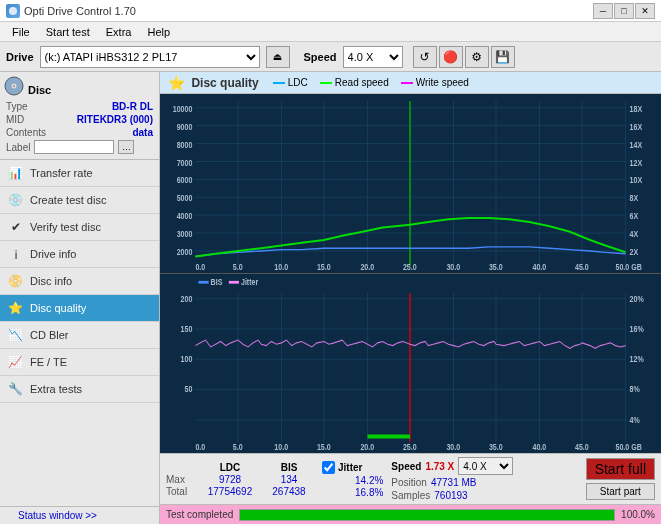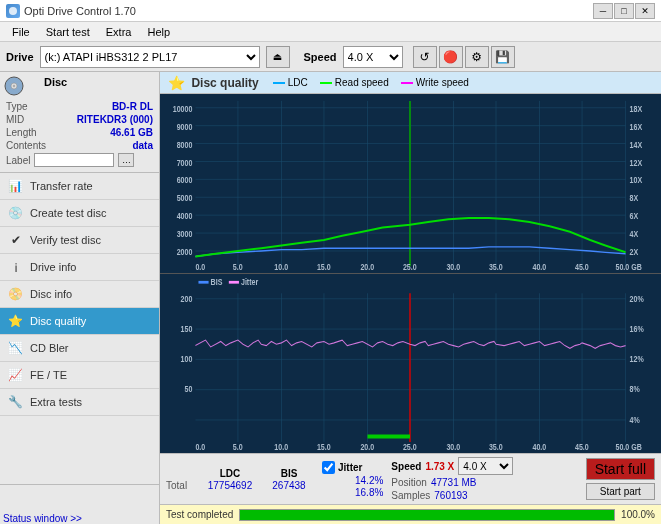--- a/index.html
+++ b/index.html
@@ -27,36 +27,36 @@
     .speed-select { height: 22px; width: 60px; font-size: 11px; border: 1px solid #999; background: white; }
     .toolbar-icons { display: flex; gap: 2px; margin-left: 4px; }
     .toolbar-icon-btn { width: 24px; height: 22px; background: #e0e0e0; border: 1px solid #999; display: flex; align-items: center; justify-content: center; cursor: pointer; font-size: 12px; }
 
     
     .main { display: flex; height: calc(524px - 72px); }
 
     
     .sidebar { width: 160px; background: #e8e8e8; border-right: 1px solid #bbb; display: flex; flex-direction: column; }
     .disc-panel { padding: 4px; border-bottom: 1px solid #bbb; }
-    .disc-header { display: flex; align-items: flex-start; gap: 20px; margin-bottom: 4px; }
+    .disc-header { display: flex; align-items: flex-end; gap: 4px; margin-bottom: 4px; }
     .disc-icon { width: 20px; height: 20px; }
     .disc-title { font-size: 11px; font-weight: bold; }
     .disc-row { display: flex; justify-content: space-between; padding: 1px 2px; font-size: 10px; }
     .disc-row-label { color: #555; }
     .disc-row-value { color: #0000cc; font-weight: bold; }
     .disc-row-value.data { color: #0000cc; margin-left: 29px; }
     .label-row { display: flex; align-items: center; gap: 4px; padding: 1px 2px; font-size: 10px; }
     .label-input { width: 80px; height: 14px; border: 1px solid #999; font-size: 10px; }
 
     .nav-items { flex: 1; }
     .nav-item { display: flex; align-items: center; gap: 6px; padding: 5px 8px; cursor: pointer; font-size: 11px; color: #333; border-bottom: 1px solid #d0d0d0; }
     .nav-item.active { background: #3399cc; color: white; }
     .nav-item-icon { width: 16px; height: 16px; display: flex; align-items: center; justify-content: center; font-size: 12px; flex-shrink: 0; }
 
-    .status-bar { height: 40px; background: #e8e8e8; border-top: 1px solid #bbb; display: flex; align-items: flex-end; padding: 0 3px; gap: 4px; }
+    .status-bar { height: 18px; background: #e8e8e8; border-top: 1px solid #bbb; display: flex; align-items: center; padding: 0 18px; gap: 4px; }
     .status-btn { font-size: 10px; color: #0000cc; cursor: pointer; }
 
     
     .content { flex: 1; background: #fff; display: flex; flex-direction: column; overflow: hidden; }
     .content-header { background: #d0e8f8; height: 22px; display: flex; align-items: center; padding: 0 8px; gap: 6px; border-bottom: 1px solid #bbb; }
     .content-header-icon { color: #0066aa; font-size: 14px; }
     .content-title { font-size: 12px; font-weight: bold; color: #333; }
     .chart-legend { display: flex; gap: 12px; margin-left: 8px; font-size: 10px; }
     .legend-item { display: flex; align-items: center; gap: 3px; }
     .legend-dot { width: 12px; height: 2px; }
@@ -64,21 +64,21 @@
     .charts-area { flex: 1; display: flex; flex-direction: column; font-weight: bold; }
 
     
     .chart1 { flex: 1; position: relative; background: #1a3a5c; border-bottom: 1px solid #555; }
     .chart2 { flex: 1; position: relative; background: #1a3a5c; }
 
     .chart-svg { width: 100%; height: 100%; }
     .start-full-btn { background: #b91c1c; border: 1px solid #999; padding: 2px 8px; font-size: 14px; cursor: pointer; }
     .start-part-btn { background: #e0e0e0; border: 1px solid #999; padding: 2px 8px; font-size: 10px; cursor: pointer; }
 
-    .final-status { height: 20px; background: #fef9c3; border-top: 1px solid #bbb; display: flex; align-items: center; padding: 0 6px; gap: 6px; font-size: 10px; }
+    .final-status { height: 20px; background: #f9a8d4; border-top: 1px solid #bbb; display: flex; align-items: center; padding: 0 6px; gap: 6px; font-size: 10px; }
     .status-text { color: #333; }
     .progress-bar-final { flex: 1; height: 12px; background: #ccc; border: 1px solid #999; }
     .progress-fill-final { height: 100%; background: #00bb00; width: 100%; }
     .pct-text { font-size: 10px; color: #333; }
   </style>
 </head>
 <body>
 
 <div class="titlebar">
   <div class="titlebar-left">
@@ -136,24 +136,20 @@
       </div>
       <div class="disc-row">
         <span class="disc-row-label">Type</span>
         <span class="disc-row-value">BD-R DL</span>
       </div>
       <div class="disc-row">
         <span class="disc-row-label">MID</span>
         <span class="disc-row-value">RITEKDR3 (000)</span>
       </div>
       <div class="disc-row">
-        <span class="disc-row-label">Length</span>
-        <span class="disc-row-value">46.61 GB</span>
-      </div>
-      <div class="disc-row">
         <span class="disc-row-label">Contents</span>
         <span class="disc-row-value data">data</span>
       </div>
       <div class="label-row">
         <span class="disc-row-label">Label</span>
         <input class="label-input" type="text" value="" style="">
         <button style="width:16px;height:14px;font-size:9px;border:1px solid #999;background:#e0e0e0;cursor:pointer;">…</button>
       </div>
     </div>
 
@@ -357,20 +353,25 @@
     <div style="background:#e8e8e8; padding:3px 6px; border-top:1px solid #bbb;">
       <div style="display:flex; gap:8px; align-items:center;">
 
         <div style="display:flex; flex-direction:column; gap:1px; font-size:10px;">
           <div style="display:flex; gap:4px;">
             <span style="width:30px;"></span>
             <span style="width:60px; text-align:center; font-weight:bold;">LDC</span>
             <span style="width:50px; text-align:center; font-weight:bold;">BIS</span>
           </div>
           <div style="display:flex; gap:4px;">
+            <span style="width:30px; color:#555;">Max</span>
+            <span style="width:60px; text-align:center; color:#0000cc;">9728</span>
+            <span style="width:50px; text-align:center; color:#0000cc;">134</span>
+          </div>
+          <div style="display:flex; gap:4px;">
             <span style="width:30px; color:#555;">Total</span>
             <span style="width:60px; text-align:center; color:#0000cc;">17754692</span>
             <span style="width:50px; text-align:center; color:#0000cc;">267438</span>
           </div>
         </div>
 
         <div style="display:flex; flex-direction:column; gap:1px; font-size:10px;">
           <div style="display:flex; align-items:center; gap:3px;">
             <input type="checkbox" checked="" style="margin: 0px;">
             <span style="font-weight:bold;">Jitter</span>

